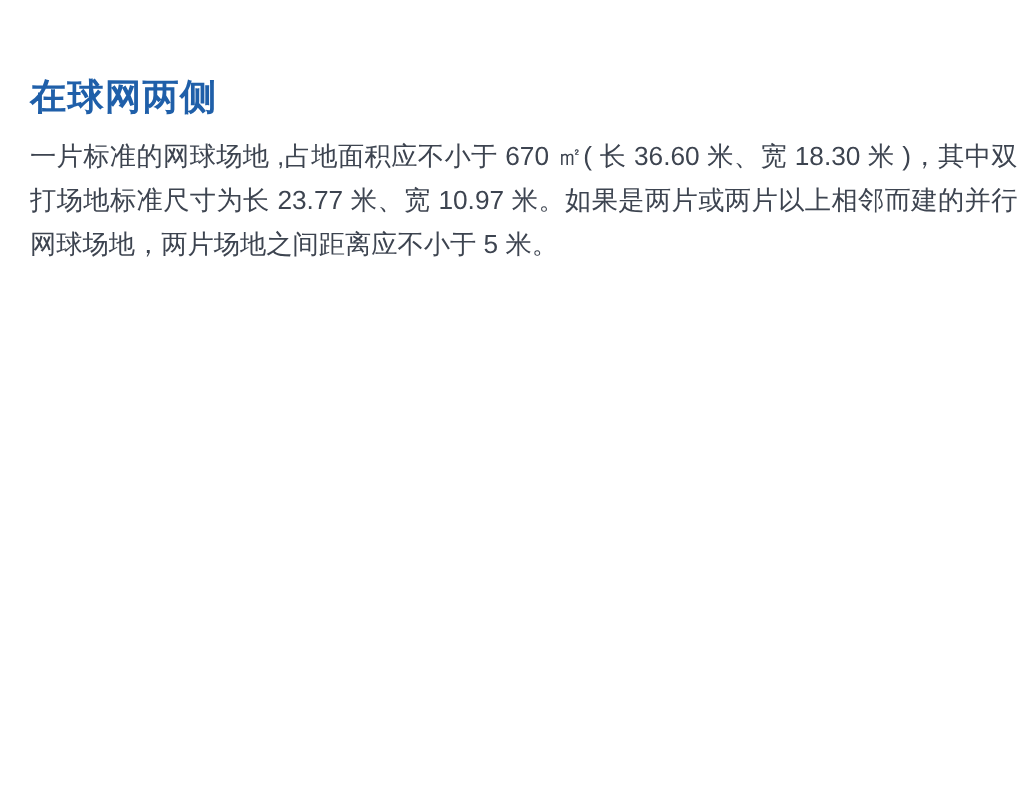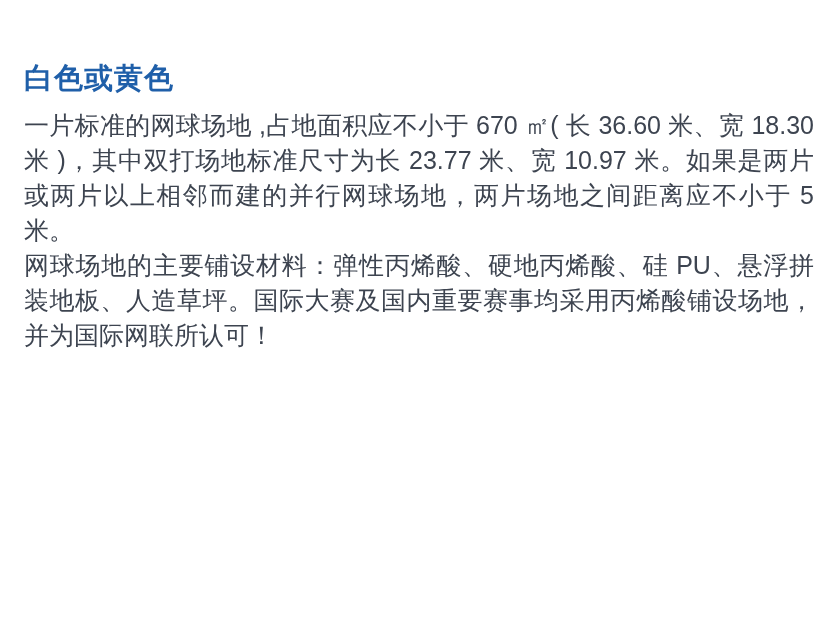--- a/index.html
+++ b/index.html
@@ -29,37 +29,36 @@
     color: #1f5fa9;
     letter-spacing: 1px;
     line-height: 1.2;
   }
   .body-block {
     position: absolute;
     left: 24px;
     top: 108px;
     width: 790px;
     color: #3d4450;
-    font-size: 25px;
+    font-size: 21px;
     line-height: 35px;
     text-align: justify;
     text-justify: inter-ideograph;
   }
   .para {
     margin: 0;
   }
   .para.indent {
     text-indent: 2em;
   }
 </style>
 </head>
 <body>
 
 <div class="slide">
 
-  <h1 class="title">白色或黄色</h1>
+  <h1 class="title">在球网两侧</h1>
 
   <div class="body-block">
     <p class="para">一片标准的网球场地 ,占地面积应不小于 670 ㎡( 长 36.60 米、宽 18.30 米 )，其中双打场地标准尺寸为长 23.77 米、宽 10.97 米。如果是两片或两片以上相邻而建的并行网球场地，两片场地之间距离应不小于 5 米。</p>
-    <p class="para">网球场地的主要铺设材料：弹性丙烯酸、硬地丙烯酸、硅 PU、悬浮拼装地板、人造草坪。国际大赛及国内重要赛事均采用丙烯酸铺设场地，并为国际网联所认可！</p>
   </div>
 
 </div>
 
 </body></html>

